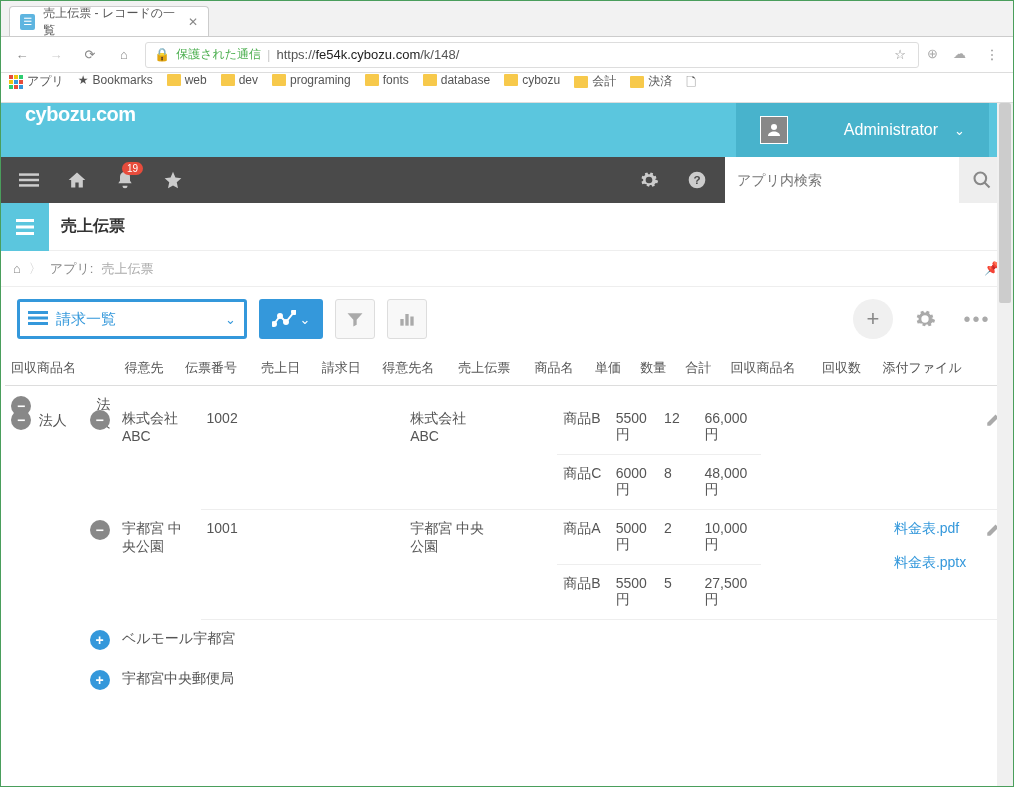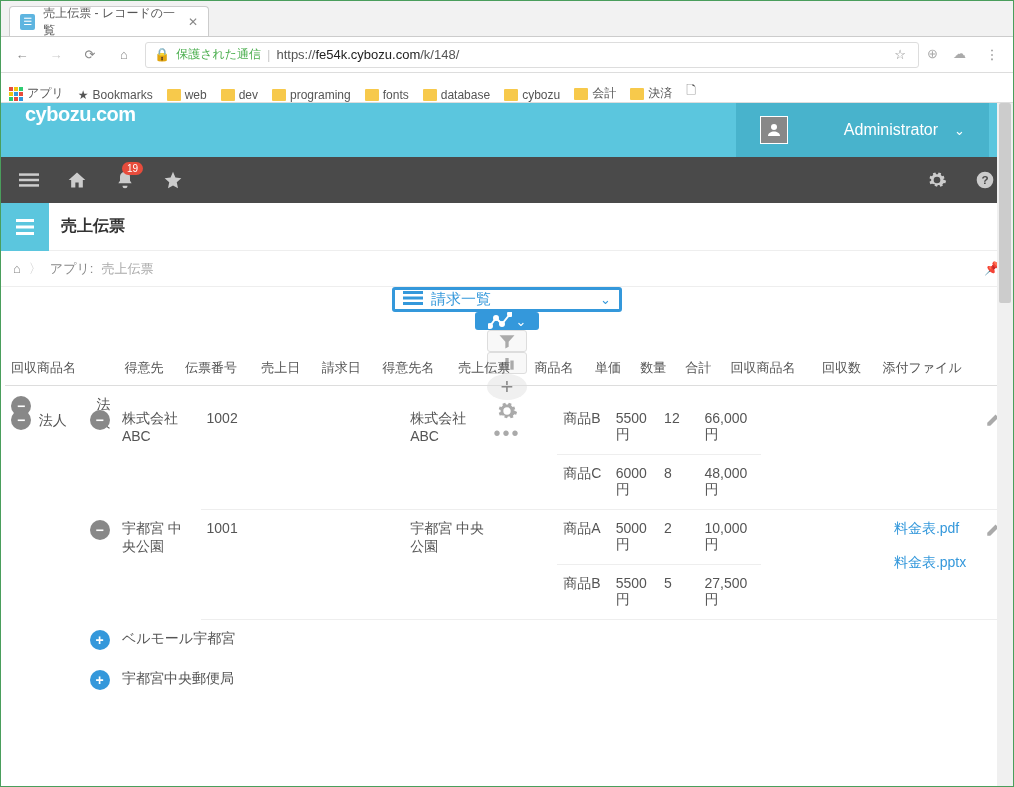--- a/index.html
+++ b/index.html
@@ -24,21 +24,21 @@
 .nav-btn.disabled { color: #ccc; }
 .url-box { flex: 1; height: 26px; border: 1px solid #ddd; border-radius: 3px; display: flex; align-items: center; padding: 0 8px; gap: 6px; font-size: 13px; }
 .lock { color: #4caf50; }
 .secure-text { color: #4caf50; font-size: 12px; }
 .url-text { color: #555; }
 .url-host { color: #222; }
 .star-btn { color: #888; cursor: pointer; padding: 0 4px; }
 .ext-icon { width: 18px; height: 18px; color: #aaa; }
 
 
-.bookbar { height: 30px; background: #fff; display: flex; align-items: flex-end; padding: 0 8px; gap: 14px; border-bottom: 1px solid #ddd; font-size: 12px; color: #555; }
+.bookbar { height: 30px; background: #fff; display: flex; align-items: flex-start; padding: 0 8px; gap: 14px; border-bottom: 1px solid #ddd; font-size: 12px; color: #555; }
 .book-item { display: flex; align-items: center; gap: 4px; cursor: pointer; }
 .folder-icon { width: 14px; height: 12px; background: #f7c94b; border-radius: 1px; }
 .apps-icon { display: grid; grid-template-columns: 4px 4px 4px; grid-template-rows: 4px 4px 4px; gap: 1px; }
 .apps-icon span { background: #e74c3c; }
 .apps-icon span:nth-child(2){background:#f1c40f}.apps-icon span:nth-child(3){background:#2ecc71}.apps-icon span:nth-child(4){background:#f1c40f}.apps-icon span:nth-child(5){background:#3498db}.apps-icon span:nth-child(6){background:#e74c3c}.apps-icon span:nth-child(7){background:#2ecc71}.apps-icon span:nth-child(8){background:#e74c3c}.apps-icon span:nth-child(9){background:#3498db}
 .star-icon { color: #555; }
 
 
 .cyhead { height: 54px; background: #5bc6de; display: flex; align-items: flex-start; padding: 0 24px; }
 .logo { color: #fff; font-size: 20px; font-weight: bold; letter-spacing: -0.5px; }
@@ -64,21 +64,21 @@
 .app-icon svg { width: 24px; height: 24px; fill: #fff; }
 .app-name { font-size: 16px; font-weight: bold; color: #333; }
 
 
 .crumb { height: 36px; display: flex; align-items: center; padding: 0 12px; gap: 8px; border-bottom: 1px solid #eee; font-size: 13px; color: #888; }
 .crumb-home { color: #888; cursor: pointer; }
 .crumb-sep { color: #ccc; }
 .pin { margin-left: auto; color: #aaa; cursor: pointer; }
 
 
-.viewbar { height: 64px; display: flex; align-items: center; padding: 0 16px; gap: 0; flex-direction: column; }
+.viewbar { height: 64px; display: flex; align-items: center; padding: 0 16px; gap: 12px; }
 .view-select { border: 3px solid #3498db; height: 40px; display: flex; align-items: center; padding: 0 8px 0 8px; gap: 8px; color: #3498db; cursor: pointer; min-width: 230px; border-radius: 3px; }
 .view-select .vchev { margin-left: auto; }
 .table-icon svg { width: 20px; height: 14px; fill: #3498db; }
 .graph-btn { background: #3498db; height: 40px; width: 64px; display: flex; align-items: center; justify-content: center; gap: 4px; color: #fff; cursor: pointer; border-radius: 3px; }
 .graph-btn svg { width: 24px; height: 18px; stroke: #fff; fill: none; stroke-width: 2; }
 .tool-btn { width: 40px; height: 40px; border: 1px solid #ddd; display: flex; align-items: center; justify-content: center; color: #aaa; cursor: pointer; border-radius: 3px; background: #f8f8f8; }
 .tool-btn svg { width: 20px; height: 20px; fill: #aaa; }
 .view-spacer { flex: 1; }
 .round-btn { width: 40px; height: 40px; border-radius: 50%; background: #f0f0f0; display: flex; align-items: center; justify-content: center; color: #888; cursor: pointer; font-size: 22px; }
 .icon-btn { width: 40px; height: 40px; display: flex; align-items: center; justify-content: center; color: #aaa; cursor: pointer; }
@@ -234,20 +234,29 @@
           <svg viewBox="0 0 24 24">
             <path d="M12 8a4 4 0 100 8 4 4 0 000-8zm9 4l2 1-1 3-2-.5a8 8 0 01-1.5 1.5l.5 2-3 1-1-2h-2l-1 2-3-1 .5-2A8 8 0 016 16.5L4 17l-1-3 2-1v-2l-2-1 1-3 2 .5A8 8 0 017.5 6L7 4l3-1 1 2h2l1-2 3 1-.5 2A8 8 0 0118 7.5l2-.5 1 3-2 1z"></path>
           </svg>
         </div>
     <div class="dark-btn">
           <svg viewBox="0 0 24 24">
             <circle cx="12" cy="12" r="10" fill="#ccc"></circle>
             <text x="12" y="17" text-anchor="middle" font-size="14" fill="#4a4a4a" font-weight="bold">?</text>
           </svg>
         </div>
+    <div class="search-box">
+      <input class="search-input" placeholder="アプリ内検索" style="">
+      <div class="search-btn">
+            <svg viewBox="0 0 24 24">
+              <circle cx="10" cy="10" r="7" fill="none" stroke="#888" stroke-width="2.5"></circle>
+              <line x1="15" y1="15" x2="21" y2="21" stroke="#888" stroke-width="2.5"></line>
+            </svg>
+          </div>
+    </div>
   </div>
 
   <div class="apptitle">
     <div class="app-icon">
           <svg viewBox="0 0 24 24">
             <rect x="3" y="4" width="18" height="3"></rect>
             <rect x="3" y="10.5" width="18" height="3"></rect>
             <rect x="3" y="17" width="18" height="3"></rect>
           </svg>
         </div>

